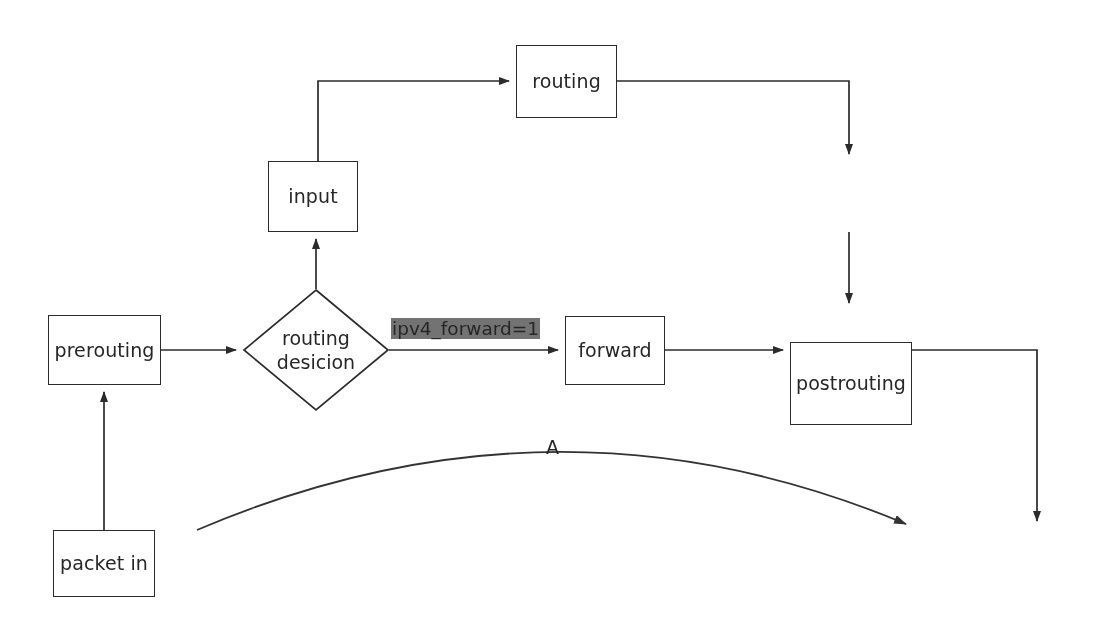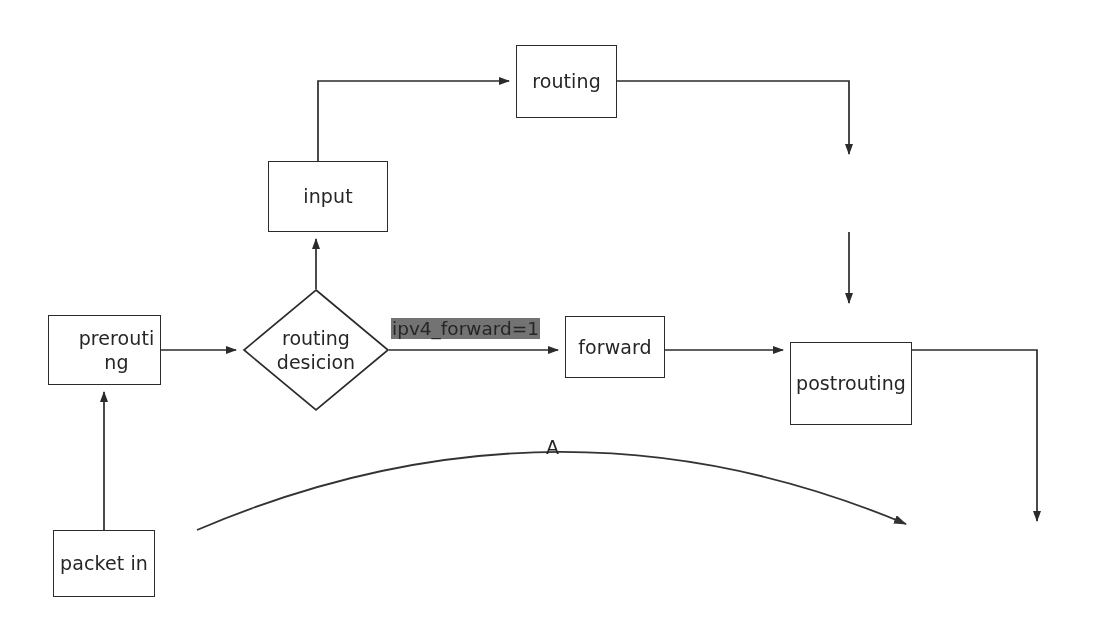--- a/index.html
+++ b/index.html
@@ -115,42 +115,42 @@
 
     <path d="M389,350 L558,350" fill="none" stroke="#2b2b2b" stroke-width="1.7" marker-end="url(#arrowhead)"></path>
 
     <path d="M665,350 L783,350" fill="none" stroke="#2b2b2b" stroke-width="1.7" marker-end="url(#arrowhead)"></path>
 
     <path d="M912,350 L1037,350 L1037,521" fill="none" stroke="#2b2b2b" stroke-width="1.7" marker-end="url(#arrowhead)"></path>
 
     <path d="M197,530 Q556,377 906,524" fill="none" stroke="#333333" stroke-width="1.8" marker-end="url(#arrowhead-thin)"></path>
   </svg>
 
-  <div class="node box" style="left:48px; top:315px; width:113px; height:70px;padding-left:24px;">
+  <div class="node box" style="left:48px; top:315px; width:113px; height:70px;">
     <span class="label">prerouting</span>
   </div>
 
   <div class="diamond-wrap" style="left:243px; top:289px; width:146px; height:122px;">
     <svg width="146" height="122" viewBox="0 0 146 122" xmlns="http://www.w3.org/2000/svg">
       <polygon points="73,1 145,61 73,121 1,61" fill="#ffffff" stroke="#2b2b2b" stroke-width="1.7"></polygon>
     </svg>
     <div class="diamond-text">routing
 desicion</div>
   </div>
 
-  <div class="node box" style="left:268px; top:161px; width:120px; height:71px;">
+  <div class="node box" style="left:268px; top:161px; width:90px; height:71px;">
     <span class="label">input</span>
   </div>
 
   <div class="node box" style="left:516px; top:45px; width:101px; height:73px;">
     <span class="label">routing</span>
   </div>
 
 
-  <div class="node box" style="left:565px; top:316px; width:100px; height:62px;">
+  <div class="node box" style="left:565px; top:316px; width:100px; height:69px;">
     <span class="label">forward</span>
   </div>
 
   <div class="node box" style="left:790px; top:310px; width:122px; height:83px;margin-top:32px;">
     <span class="label">postrouting</span>
   </div>
 
   <div class="node box" style="left:53px; top:530px; width:102px; height:67px;">
     <span class="label">packet in</span>
   </div>

